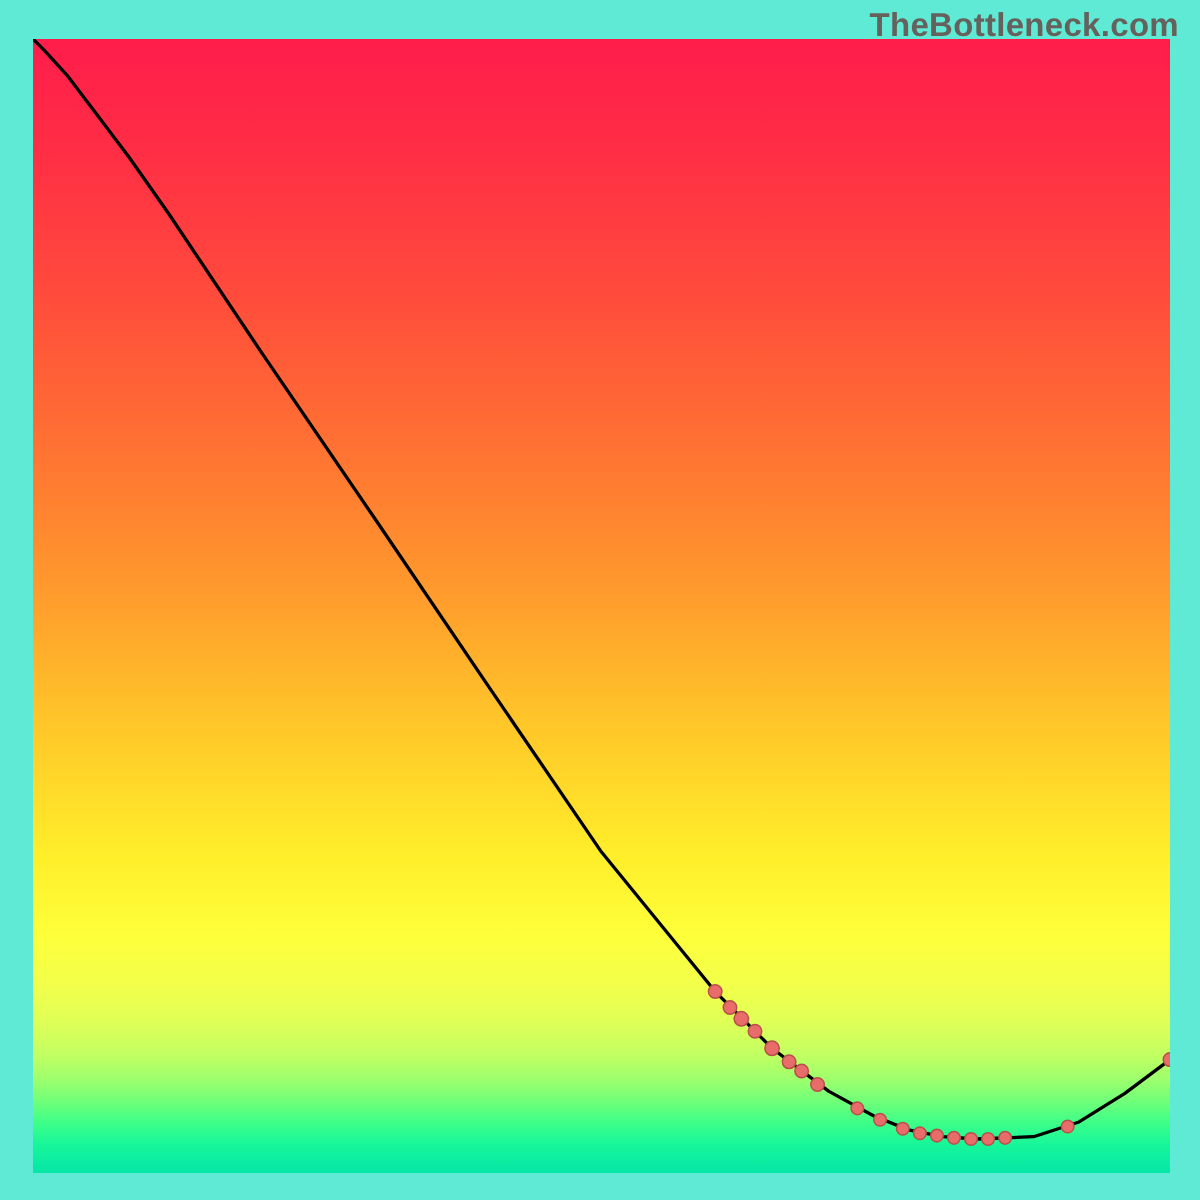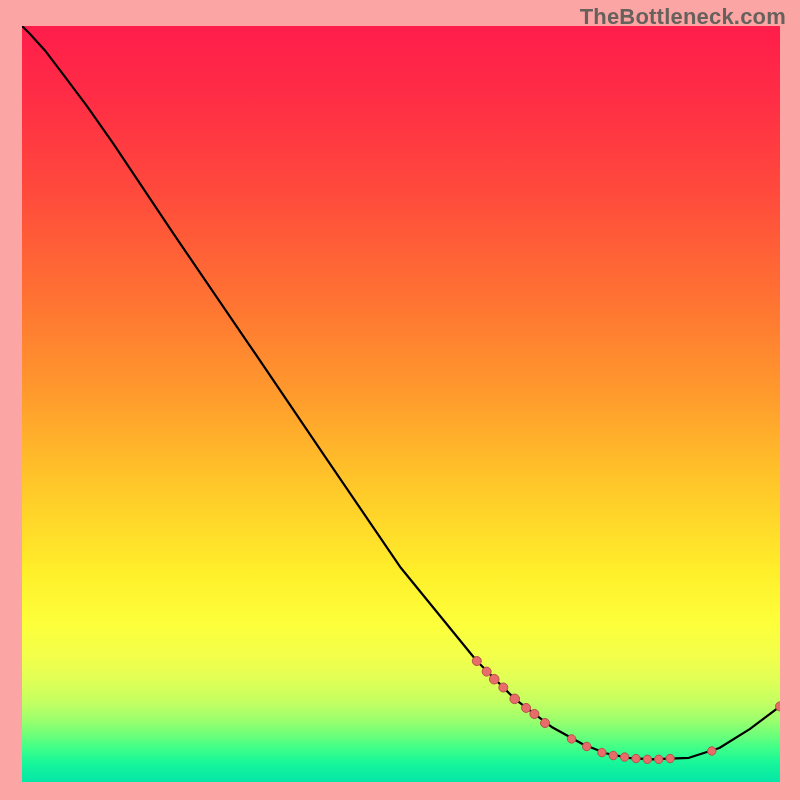--- a/index.html
+++ b/index.html
@@ -1,17 +1,17 @@
 <!DOCTYPE html>
 <html><head>
 <meta charset="utf-8">
 <style>
   * { margin: 0; padding: 0; box-sizing: border-box; }
   html, body { width: 800px; height: 800px; background: #000; overflow: hidden; }
-  .wrap { position: relative; width: 800px; height: 800px; background: #fca5a5; }
+  .wrap { position: relative; width: 800px; height: 800px; background: #5eead4; }
   .watermark {
     position: absolute;
     top: 4px;
     right: 14px;
     font-family: Arial, Helvetica, sans-serif;
     font-size: 22px;
     font-weight: 600;
     color: #66615c;
     letter-spacing: 0.2px;
   }

